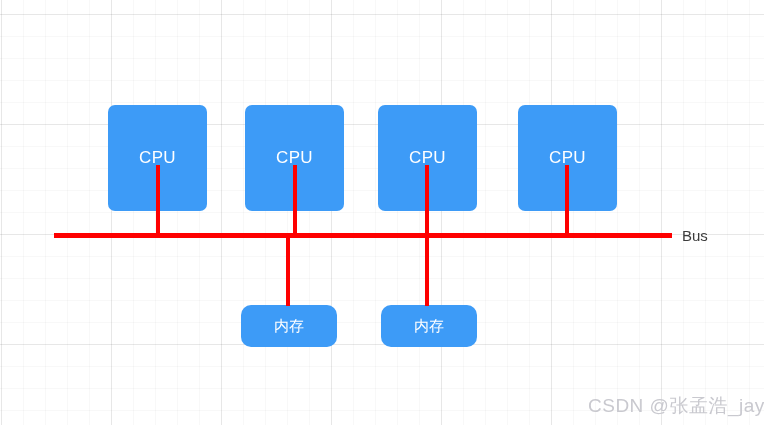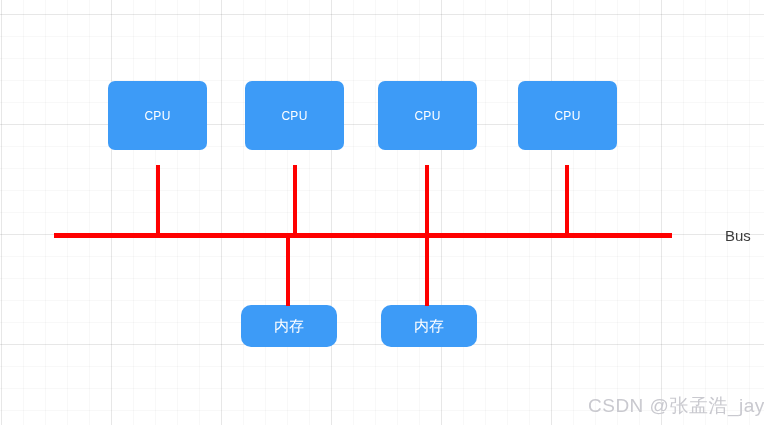--- a/index.html
+++ b/index.html
@@ -37,23 +37,24 @@
     border-radius: 7px;
     display: flex;
     align-items: center;
     justify-content: center;
     color: #ffffff;
     box-sizing: border-box;
     user-select: none;
   }
   .node.cpu {
     width: 99px;
-    height: 69px;
-    font-size: 12px;
+    height: 106px;
+    font-size: 17px;
     letter-spacing: 0.3px;
+    margin-top: 24px;
   }
   .node.mem {
     width: 96px;
     height: 42px;
     font-size: 15px;
     border-radius: 10px;
   }
   .node-label {
     pointer-events: none;
   }
@@ -64,21 +65,20 @@
   }
   .wire.v { width: 4px; }
   .wire.h { height: 5px; }
 
   .bus-label {
     position: absolute;
     color: #3c3c3c;
     font-size: 15px;
     white-space: nowrap;
     user-select: none;
-    margin-left: 43px;
   }
 
   .watermark {
     position: absolute;
     color: #c9c9cf;
     font-size: 19px;
     letter-spacing: 0.5px;
     white-space: nowrap;
     user-select: none;
   }

